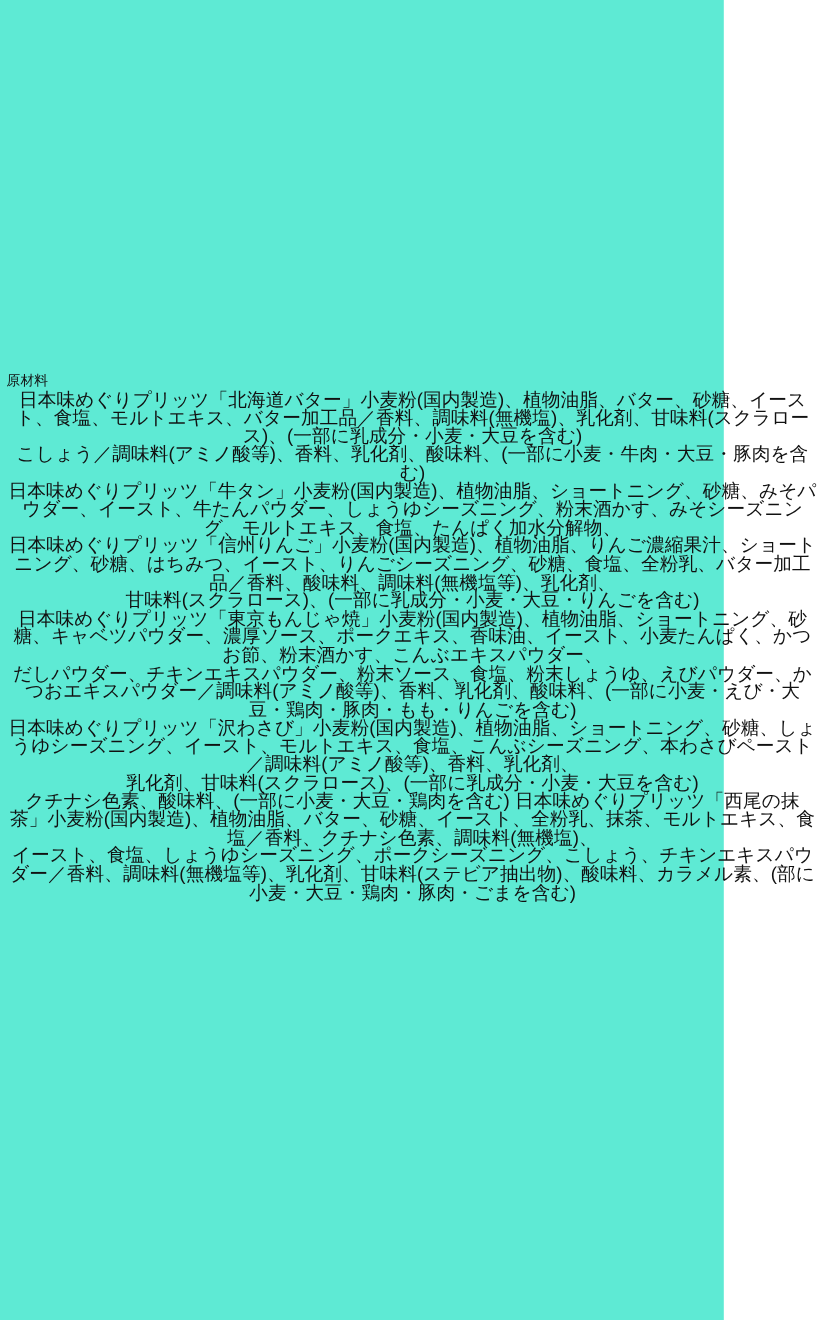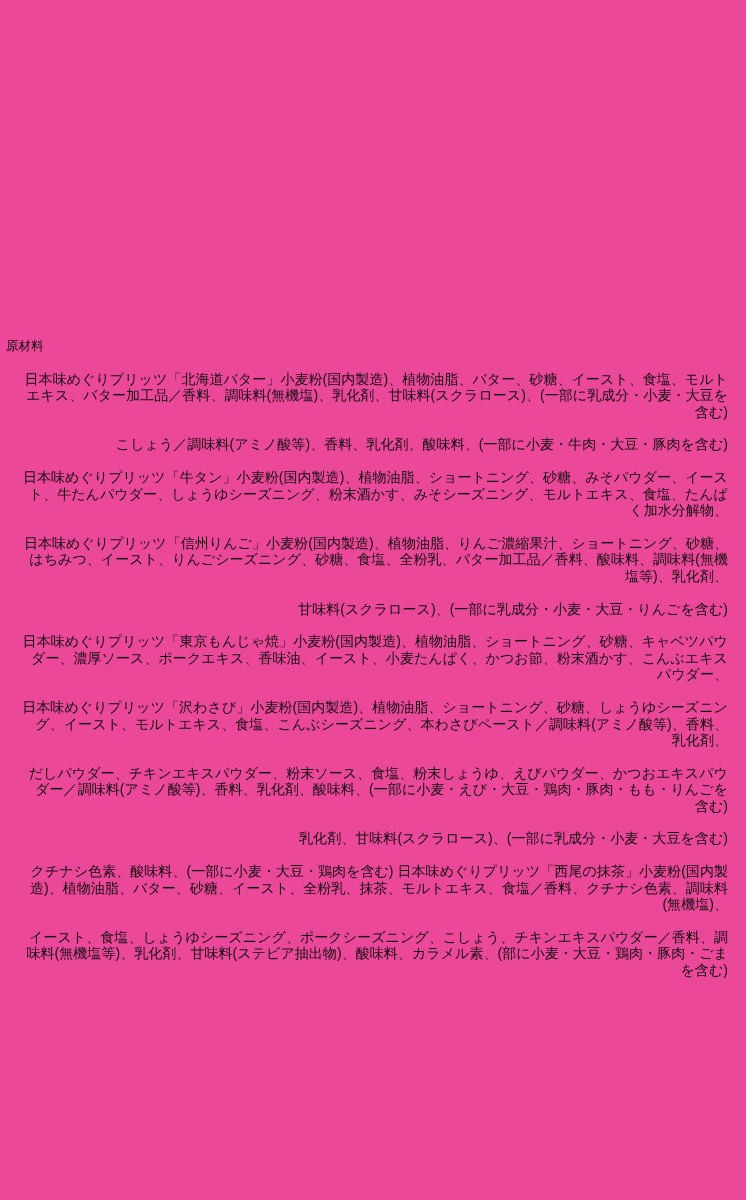--- a/index.html
+++ b/index.html
@@ -12,59 +12,59 @@
     height: 1200px;
     font-family: "Liberation Sans", "DejaVu Sans", sans-serif;
     color: #111111;
     position: relative;
     overflow: hidden;
   }
   .page {
     position: absolute;
     left: 0;
     top: 0;
-    width: 746px;
+    width: 658px;
     height: 1200px;
-    background: #ec4899;
+    background: #5eead4;
   }
   .content {
     position: absolute;
     left: 6px;
     top: 338px;
     width: 738px;
   }
   .heading {
     font-size: 12.5px;
     line-height: 16.6px;
     color: #111111;
     margin: 0 0 1px 0;
     letter-spacing: 0.1px;
   }
   .block {
-    font-size: 14px;
+    font-size: 17px;
     line-height: 16.6px;
     color: #111111;
-    margin: 16px;
+    margin: 0;
     letter-spacing: 0.05px;
-    text-align: right;
+    text-align: center;
     word-break: break-all;
     white-space: pre-wrap;
   }
 </style>
 </head>
 <body>
 
 <div class="page">
   <div class="content">
     <div class="heading">原材料</div>
     <p class="block">日本味めぐりプリッツ「北海道バター」小麦粉(国内製造)、植物油脂、バター、砂糖、イースト、食塩、モルトエキス、バター加工品／香料、調味料(無機塩)、乳化剤、甘味料(スクラロース)、(一部に乳成分・小麦・大豆を含む)</p>
     <p class="block">こしょう／調味料(アミノ酸等)、香料、乳化剤、酸味料、(一部に小麦・牛肉・大豆・豚肉を含む)</p>
     <p class="block">日本味めぐりプリッツ「牛タン」小麦粉(国内製造)、植物油脂、ショートニング、砂糖、みそパウダー、イースト、牛たんパウダー、しょうゆシーズニング、粉末酒かす、みそシーズニング、モルトエキス、食塩、たんぱく加水分解物、</p>
     <p class="block">日本味めぐりプリッツ「信州りんご」小麦粉(国内製造)、植物油脂、りんご濃縮果汁、ショートニング、砂糖、はちみつ、イースト、りんごシーズニング、砂糖、食塩、全粉乳、バター加工品／香料、酸味料、調味料(無機塩等)、乳化剤、</p>
     <p class="block">甘味料(スクラロース)、(一部に乳成分・小麦・大豆・りんごを含む)</p>
     <p class="block">日本味めぐりプリッツ「東京もんじゃ焼」小麦粉(国内製造)、植物油脂、ショートニング、砂糖、キャベツパウダー、濃厚ソース、ポークエキス、香味油、イースト、小麦たんぱく、かつお節、粉末酒かす、こんぶエキスパウダー、</p>
+    <p class="block">だしパウダー、チキンエキスパウダー、粉末ソース、食塩、粉末しょうゆ、えびパウダー、かつおエキスパウダー／調味料(アミノ酸等)、香料、乳化剤、酸味料、(一部に小麦・えび・大豆・鶏肉・豚肉・もも・りんごを含む)</p>
     <p class="block">日本味めぐりプリッツ「沢わさび」小麦粉(国内製造)、植物油脂、ショートニング、砂糖、しょうゆシーズニング、イースト、モルトエキス、食塩、こんぶシーズニング、本わさびペースト／調味料(アミノ酸等)、香料、乳化剤、</p>
-    <p class="block">だしパウダー、チキンエキスパウダー、粉末ソース、食塩、粉末しょうゆ、えびパウダー、かつおエキスパウダー／調味料(アミノ酸等)、香料、乳化剤、酸味料、(一部に小麦・えび・大豆・鶏肉・豚肉・もも・りんごを含む)</p>
     <p class="block">乳化剤、甘味料(スクラロース)、(一部に乳成分・小麦・大豆を含む)</p>
     <p class="block">クチナシ色素、酸味料、(一部に小麦・大豆・鶏肉を含む) 日本味めぐりプリッツ「西尾の抹茶」小麦粉(国内製造)、植物油脂、バター、砂糖、イースト、全粉乳、抹茶、モルトエキス、食塩／香料、クチナシ色素、調味料(無機塩)、</p>
     <p class="block">イースト、食塩、しょうゆシーズニング、ポークシーズニング、こしょう、チキンエキスパウダー／香料、調味料(無機塩等)、乳化剤、甘味料(ステビア抽出物)、酸味料、カラメル素、(部に小麦・大豆・鶏肉・豚肉・ごまを含む)</p>
   </div>
 </div>
 
 </body></html>

